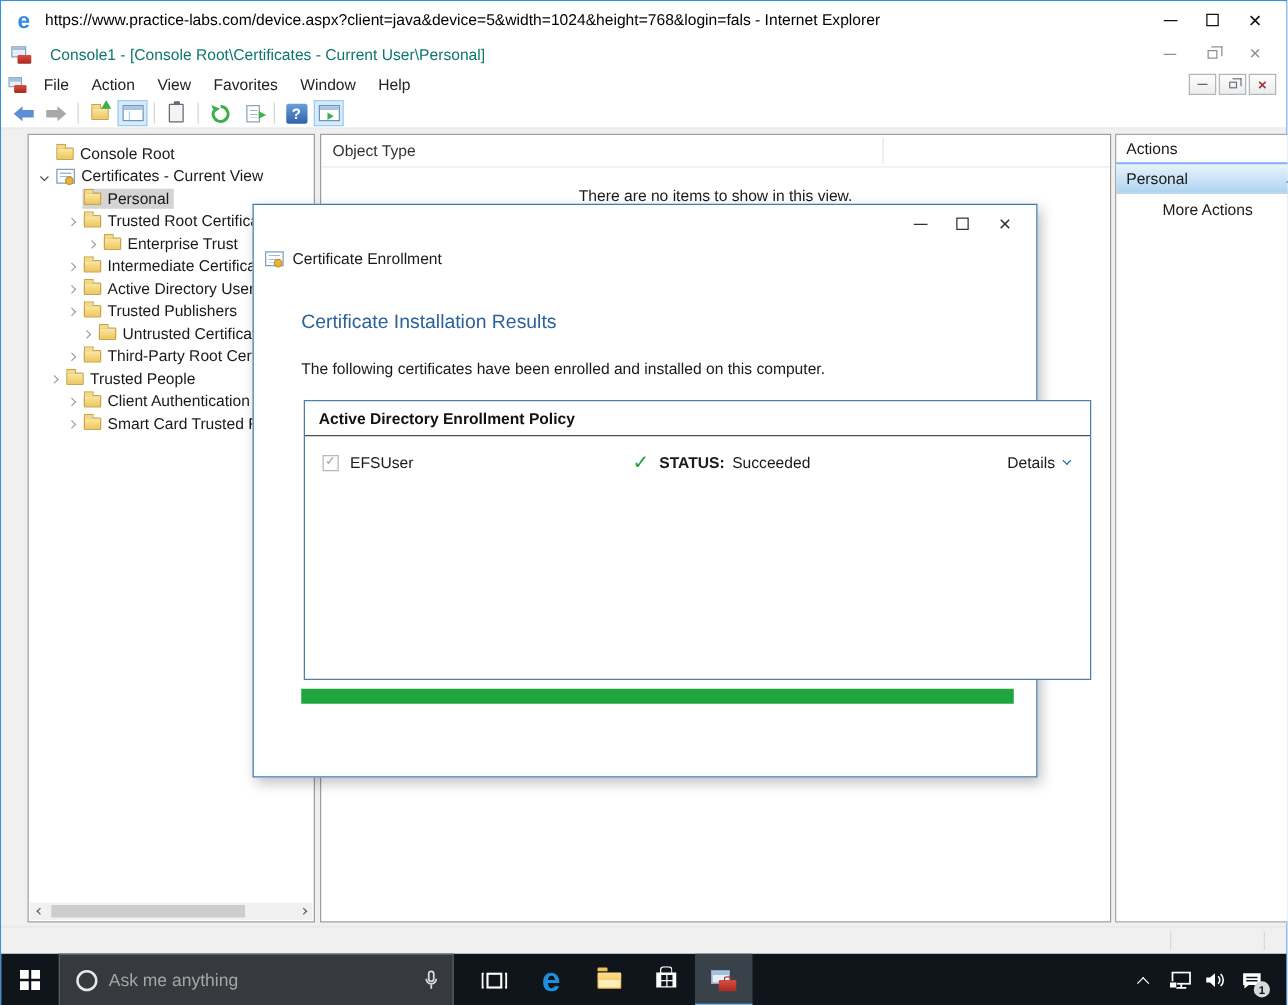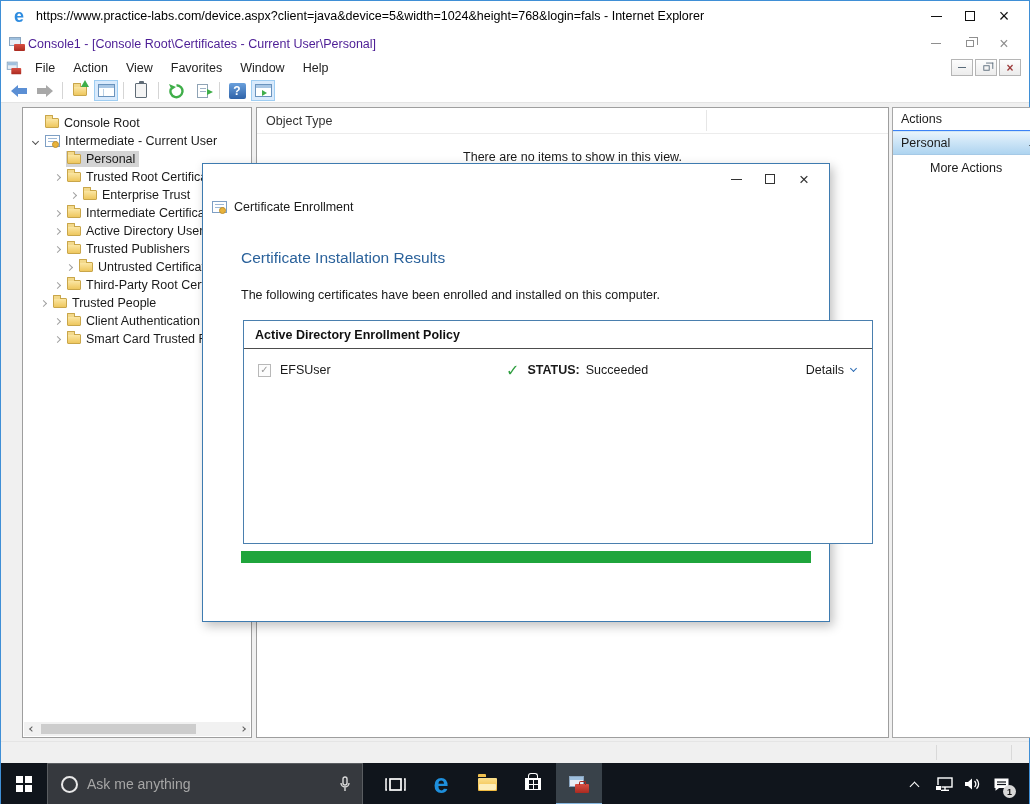--- a/index.html
+++ b/index.html
@@ -13,21 +13,21 @@
   .ie-logo { width:20px; height:20px; color:#2e8ce0; font-weight:bold; font-size:18px; line-height:20px; text-align:center; margin-right:7px; }
   .ie-title { font-size:12.5px; color:#000; white-space:nowrap; overflow:hidden; }
   .win-controls { margin-left:auto; display:flex; }
   .wc-btn { width:34px; height:24px; display:flex; align-items:center; justify-content:center; }
   .glyph-min { width:11px; height:0; border-top:1.5px solid #111; }
   .glyph-max { width:10px; height:10px; border:1.5px solid #111; }
   .glyph-close { font-size:18px; color:#111; line-height:1; font-weight:400; }
 
   
   .mmc-titlebar { position:absolute; top:30px; left:0; right:0; height:25px; background:#fff; display:flex; align-items:center; padding:0 8px; }
-  .mmc-title { color:#4c1d95; font-size:12.5px; margin-left:3px; white-space:nowrap; }
+  .mmc-title { color:#0f766e; font-size:12.5px; margin-left:15px; white-space:nowrap; }
   .mmc-ctl .glyph-min { border-top-color:#8f8f8f; width:10px; }
   .glyph-restore { position:relative; width:8px; height:7px; border:1.2px solid #8f8f8f; }
   .glyph-restore::before { content:""; position:absolute; top:-4px; left:2px; width:8px; height:7px; border:1.2px solid #8f8f8f; border-bottom:none; border-left:none; }
   .mmc-ctl .glyph-close { color:#8f8f8f; font-size:16px; }
 
   .mmc-menubar { position:absolute; top:55px; left:0; right:0; height:23px; background:#fff; display:flex; align-items:center; padding:0 5px; }
   .menu-item { padding:3px 9px; color:#222; }
   .child-controls { margin-left:auto; display:flex; gap:2px; padding-right:3px; }
   .cc-btn { width:22px; height:17px; border:1px solid #b5b5b5; background:linear-gradient(#fdfdfd,#ececec); display:flex; align-items:center; justify-content:center; }
   .cc-btn .glyph-min { width:8px; border-top-color:#5a6b7a; }
@@ -272,21 +272,21 @@
               <span class="ico-folder"></span>
               <span>Console Root</span>
             </span>
         </div>
         <div class="tv-row" style="padding-left:6px;">
           <span class="chev-slot">
               <span class="chev open"></span>
             </span>
           <span class="row-inner">
               <span class="ico-cert"></span>
-              <span>Intermediate - Current User</span>
+              <span>Certificates - Current View</span>
             </span>
         </div>
         <div class="tv-row selected" style="padding-left:28px;">
           <span class="chev-slot"></span>
           <span class="row-inner">
               <span class="ico-folder"></span>
               <span>Personal</span>
             </span>
         </div>
         <div class="tv-row" style="padding-left:28px;">

